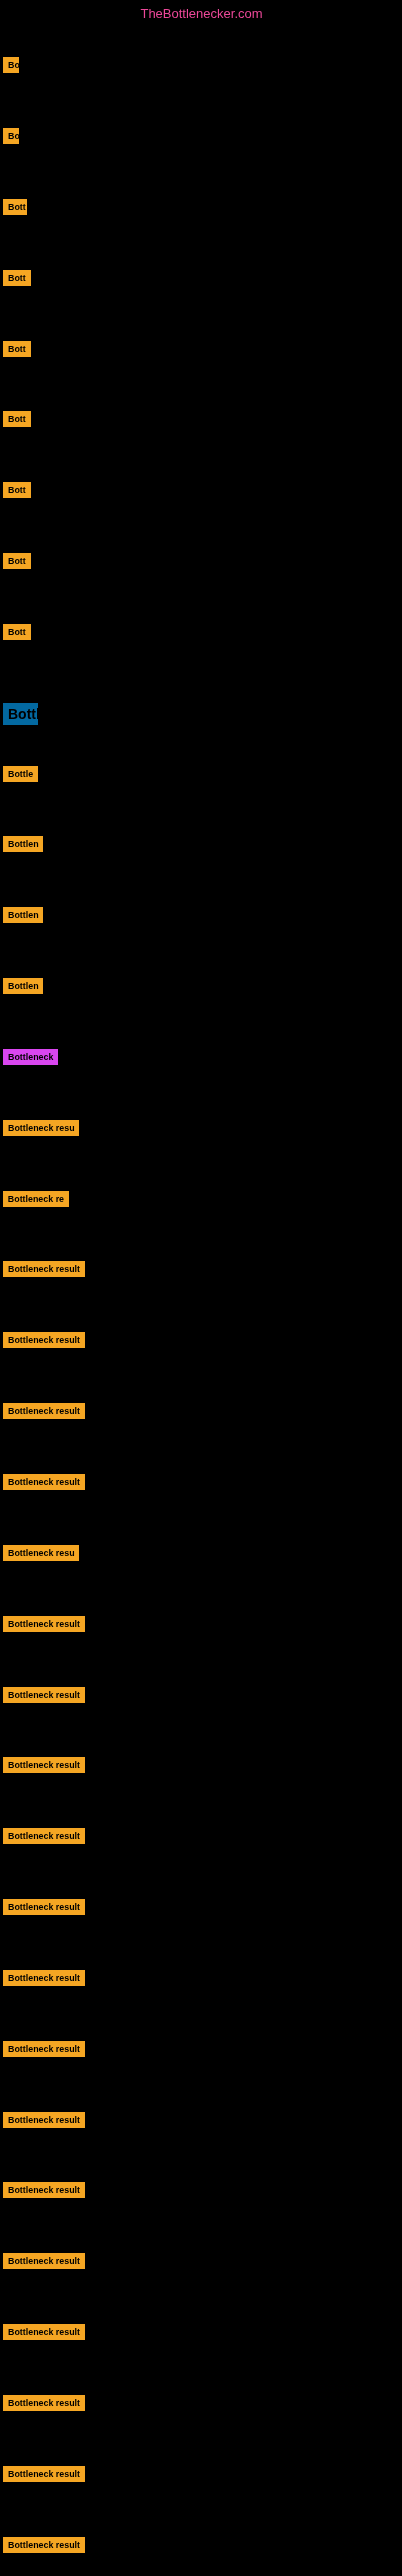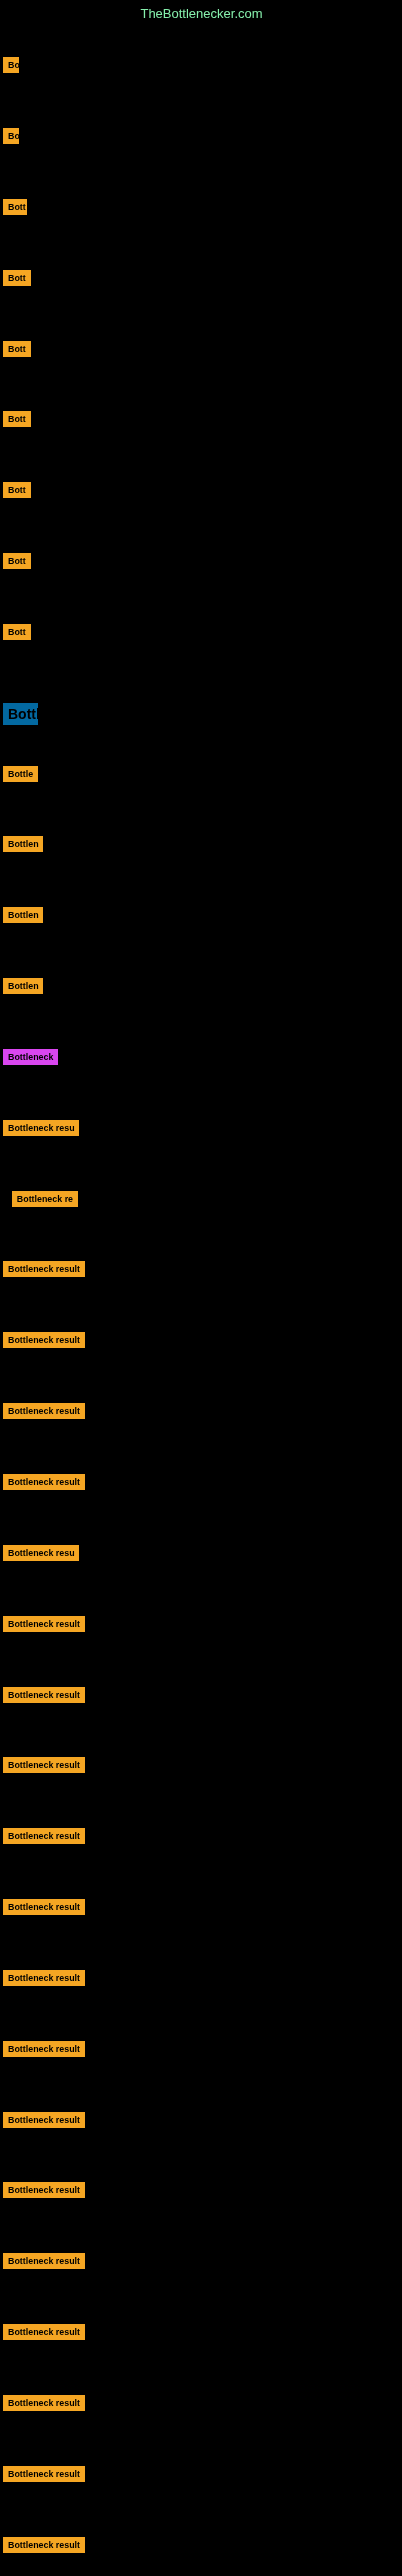--- a/index.html
+++ b/index.html
@@ -8,21 +8,21 @@
       box-sizing: border-box;
     }
     body {
       background-color: #000;
       width: 403px;
       min-height: 2576px;
       font-family: Arial, sans-serif;
       position: relative;
     }
     .site-title {
-      color: #86efac;
+      color: #ec4899;
       font-size: 13px;
       text-align: center;
       padding: 6.4px 0 3.2px 0;
       font-weight: normal;
     }
   </style>
 </head>
 <body>
 
 <div class="site-title">TheBottlenecker.com</div>
@@ -37,21 +37,21 @@
     <div style="position: absolute; top: 457px; left: 3.2px; background-color: rgb(245, 166, 35); color: rgb(0, 0, 0); font-size: 8.9px; font-weight: bold; padding: 3.2px 4.8px; white-space: nowrap; overflow: hidden; max-width: 32px;">Bott</div>
     <div style="position: absolute; top: 528px; left: 3.2px; background-color: rgb(245, 166, 35); color: rgb(0, 0, 0); font-size: 8.9px; font-weight: bold; padding: 3.2px 4.8px; white-space: nowrap; overflow: hidden; max-width: 32px;">Bott</div>
     <div style="position: absolute; top: 599px; left: 3.2px; background-color: rgb(245, 166, 35); color: rgb(0, 0, 0); font-size: 8.9px; font-weight: bold; padding: 3.2px 4.8px; white-space: nowrap; overflow: hidden; max-width: 32px;">Bott</div>
     <div style="position: absolute; top: 670px; left: 3.2px; background-color: #0369a1; color: rgb(0, 0, 0); font-size: 14px; font-weight: bold; padding: 3.2px 4.8px; white-space: nowrap; overflow: hidden; max-width: 35px; margin-top: 8px;">Bottl</div>
     <div style="position: absolute; top: 741px; left: 3.2px; background-color: rgb(245, 166, 35); color: rgb(0, 0, 0); font-size: 8.9px; font-weight: bold; padding: 3.2px 4.8px; white-space: nowrap; overflow: hidden; max-width: 40px;">Bottle</div>
     <div style="position: absolute; top: 811px; left: 3.2px; background-color: rgb(245, 166, 35); color: rgb(0, 0, 0); font-size: 8.9px; font-weight: bold; padding: 3.2px 4.8px; white-space: nowrap; overflow: hidden; max-width: 47px;">Bottlen</div>
     <div style="position: absolute; top: 882px; left: 3.2px; background-color: rgb(245, 166, 35); color: rgb(0, 0, 0); font-size: 8.9px; font-weight: bold; padding: 3.2px 4.8px; white-space: nowrap; overflow: hidden; max-width: 47px;">Bottlen</div>
     <div style="position: absolute; top: 953px; left: 3.2px; background-color: rgb(245, 166, 35); color: rgb(0, 0, 0); font-size: 8.9px; font-weight: bold; padding: 3.2px 4.8px; white-space: nowrap; overflow: hidden; max-width: 50px;">Bottlen</div>
     <div style="position: absolute; top: 1024px; left: 3.2px; background-color: #d946ef; color: rgb(0, 0, 0); font-size: 8.9px; font-weight: bold; padding: 3.2px 4.8px; white-space: nowrap; overflow: hidden; max-width: 63px;">Bottleneck</div>
     <div style="position: absolute; top: 1095px; left: 3.2px; background-color: rgb(245, 166, 35); color: rgb(0, 0, 0); font-size: 8.9px; font-weight: bold; padding: 3.2px 4.8px; white-space: nowrap; overflow: hidden; max-width: 81px;">Bottleneck resu</div>
-    <div style="position: absolute; top: 1166px; left: 12px; background-color: rgb(245, 166, 35); color: rgb(0, 0, 0); font-size: 8.9px; font-weight: bold; padding: 3.2px 4.8px; white-space: nowrap; overflow: hidden; max-width: 74px;">Bottleneck re</div>
+    <div style="position: absolute; top: 1166px; left: 3px; background-color: rgb(245, 166, 35); color: rgb(0, 0, 0); font-size: 8.9px; font-weight: bold; padding: 3.2px 4.8px; white-space: nowrap; overflow: hidden; max-width: 74px;">Bottleneck re</div>
     <div style="position: absolute; top: 1236px; left: 3.2px; background-color: rgb(245, 166, 35); color: rgb(0, 0, 0); font-size: 8.9px; font-weight: bold; padding: 3.2px 4.8px; white-space: nowrap; overflow: hidden; max-width: 97px;">Bottleneck result</div>
     <div style="position: absolute; top: 1307px; left: 3.2px; background-color: rgb(245, 166, 35); color: rgb(0, 0, 0); font-size: 8.9px; font-weight: bold; padding: 3.2px 4.8px; white-space: nowrap; overflow: hidden; max-width: 105px;">Bottleneck result</div>
     <div style="position: absolute; top: 1378px; left: 3.2px; background-color: rgb(245, 166, 35); color: rgb(0, 0, 0); font-size: 8.9px; font-weight: bold; padding: 3.2px 4.8px; white-space: nowrap; overflow: hidden; max-width: 105px;">Bottleneck result</div>
     <div style="position: absolute; top: 1449px; left: 3.2px; background-color: rgb(245, 166, 35); color: rgb(0, 0, 0); font-size: 8.9px; font-weight: bold; padding: 3.2px 4.8px; white-space: nowrap; overflow: hidden; max-width: 109px;">Bottleneck result</div>
     <div style="position: absolute; top: 1520px; left: 3.2px; background-color: rgb(245, 166, 35); color: rgb(0, 0, 0); font-size: 8.9px; font-weight: bold; padding: 3.2px 4.8px; white-space: nowrap; overflow: hidden; max-width: 89px;">Bottleneck resu</div>
     <div style="position: absolute; top: 1591px; left: 3.2px; background-color: rgb(245, 166, 35); color: rgb(0, 0, 0); font-size: 8.9px; font-weight: bold; padding: 3.2px 4.8px; white-space: nowrap; overflow: hidden; max-width: 113px;">Bottleneck result</div>
     <div style="position: absolute; top: 1662px; left: 3.2px; background-color: rgb(245, 166, 35); color: rgb(0, 0, 0); font-size: 8.9px; font-weight: bold; padding: 3.2px 4.8px; white-space: nowrap; overflow: hidden; max-width: 113px;">Bottleneck result</div>
     <div style="position: absolute; top: 1732px; left: 3.2px; background-color: rgb(245, 166, 35); color: rgb(0, 0, 0); font-size: 8.9px; font-weight: bold; padding: 3.2px 4.8px; white-space: nowrap; overflow: hidden; max-width: 125px;">Bottleneck result</div>
     <div style="position: absolute; top: 1803px; left: 3.2px; background-color: rgb(245, 166, 35); color: rgb(0, 0, 0); font-size: 8.9px; font-weight: bold; padding: 3.2px 4.8px; white-space: nowrap; overflow: hidden; max-width: 129px;">Bottleneck result</div>
     <div style="position: absolute; top: 1874px; left: 3.2px; background-color: rgb(245, 166, 35); color: rgb(0, 0, 0); font-size: 8.9px; font-weight: bold; padding: 3.2px 4.8px; white-space: nowrap; overflow: hidden; max-width: 133px;">Bottleneck result</div>

